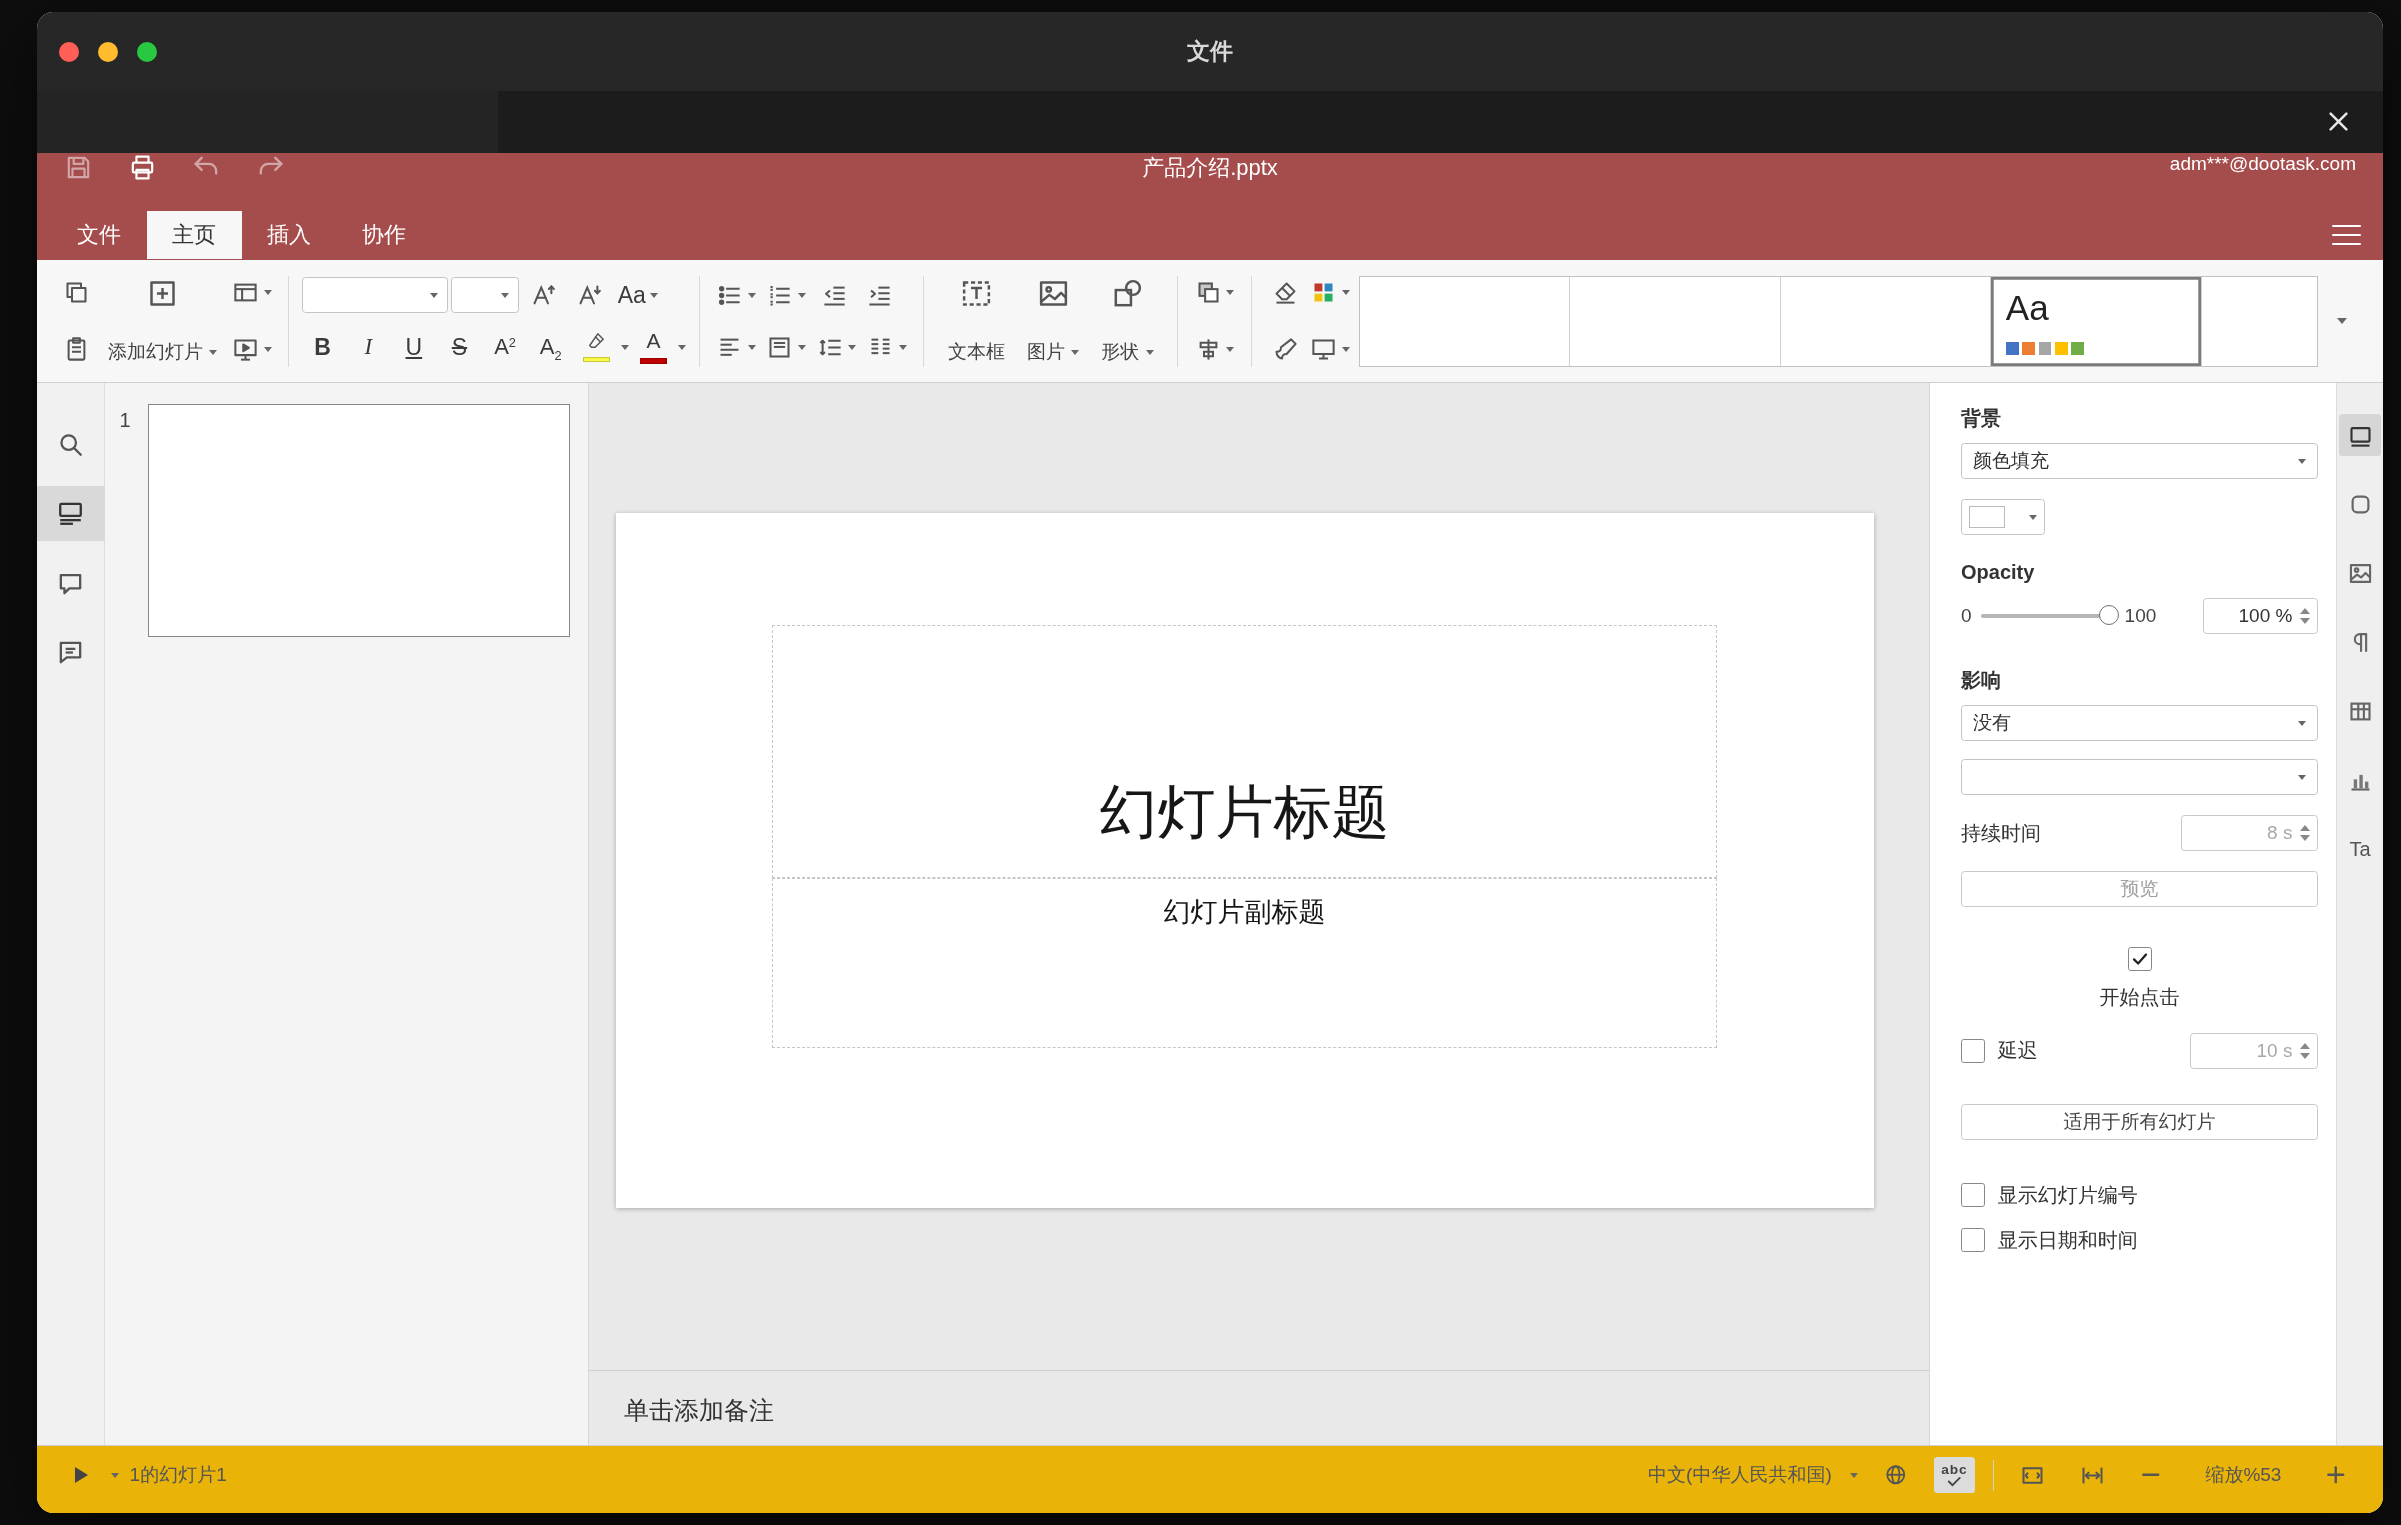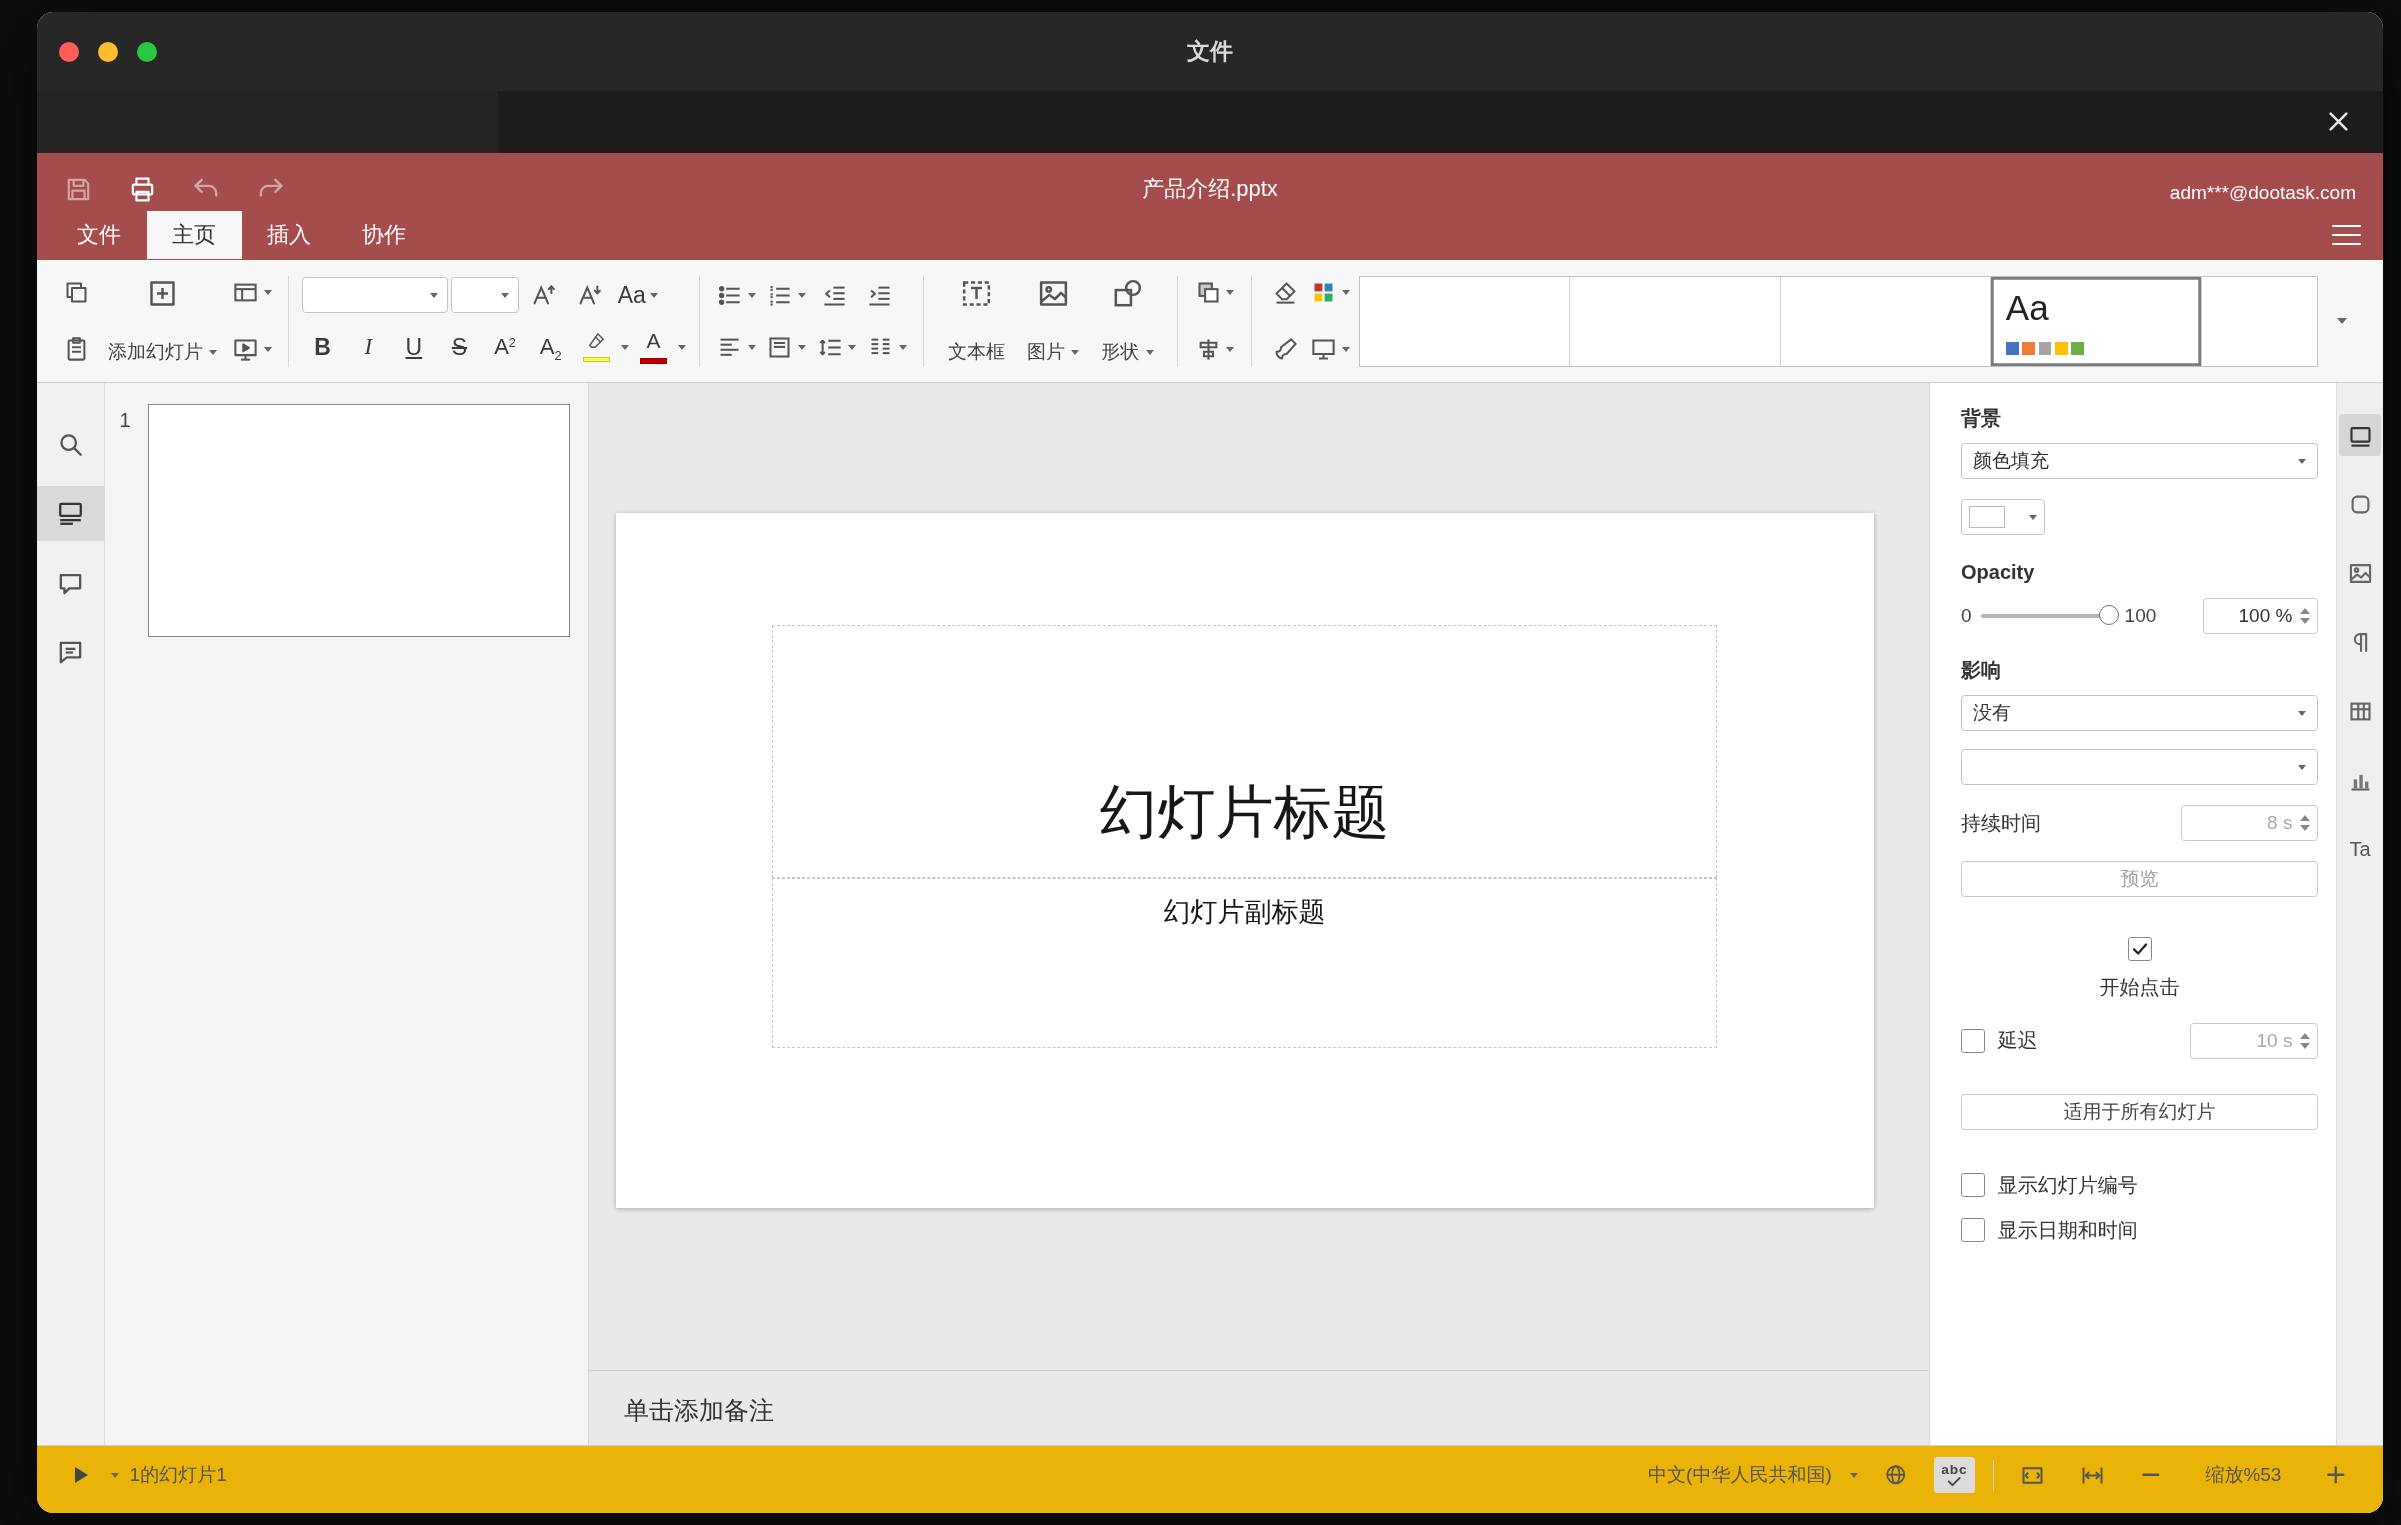--- a/index.html
+++ b/index.html
@@ -19,21 +19,21 @@
   .titlebar-title { position:absolute; left:0; right:0; text-align:center; color:#d9d9d9; font-size:23px; font-weight:600; }
 
   
   .darkstrip { height:62px; background:#1c1c1c; position:relative; }
   .ghost { position:absolute; left:0; top:0; width:461px; height:62px; background:#242424; }
   .close-x { position:absolute; right:27px; top:12.8px; width:36px; height:36px; background:none; border:none; cursor:pointer;
              display:flex; align-items:center; justify-content:center; }
 
   
   .redbar { height:107px; }
-  .redbar-top { height:58px; display:flex; align-items:flex-end; padding:7px 27px; position:relative; }
+  .redbar-top { height:58px; display:flex; align-items:flex-start; padding:0 27px; position:relative; }
   .red-ib { background:none; border:none; margin-right:35px; display:flex; align-items:center; cursor:pointer; }
   .dim { opacity:.5; }
   .doc-title { position:absolute; left:0; right:0; text-align:center; color:#fff; font-size:22px; pointer-events:none; }
   .user-email { margin-left:auto; color:#fff; font-size:19px; }
   .redbar-tabs { height:48px; display:flex; align-items:stretch; padding:0 14.6px; }
   .tab { padding:0 25.5px; display:flex; align-items:center; color:#fff; font-size:22px; cursor:pointer; }
   .tab.active { background:#f7f7f7; color:#333; }
   .hamburger { margin-left:auto; align-self:center; background:none; border:none; cursor:pointer;
                display:flex; flex-direction:column; gap:6.4px; padding:5.5px 7.3px; }
   .hamburger span { display:block; width:29px; height:2.7px; background:#fff; border-radius:1.8px; }
@@ -611,21 +611,21 @@
             </div>
           <span>100</span>
           <div class="spin" style="width:115px; margin-left:auto;">
             <span class="val">100 %</span>
             <span class="spin-arrows">
                 <span class="arr-up"></span>
                 <span class="arr-dn"></span>
               </span>
           </div>
         </div>
-        <div class="rp-label" style="margin-top:23px;">影响</div>
+        <div class="rp-label" style="margin-top:33px;">影响</div>
         <div class="rp-select" style="margin-top:11px;">
           <span>没有</span>
           <span class="chev small"></span>
         </div>
         <div class="rp-select" style="margin-top:18px; color:#aaa;">
           <span></span>
           <span class="chev small"></span>
         </div>
         <div class="rp-row" style="margin-top:20px;">
           <span style="font-size:20px; color:#333;">持续时间</span>

